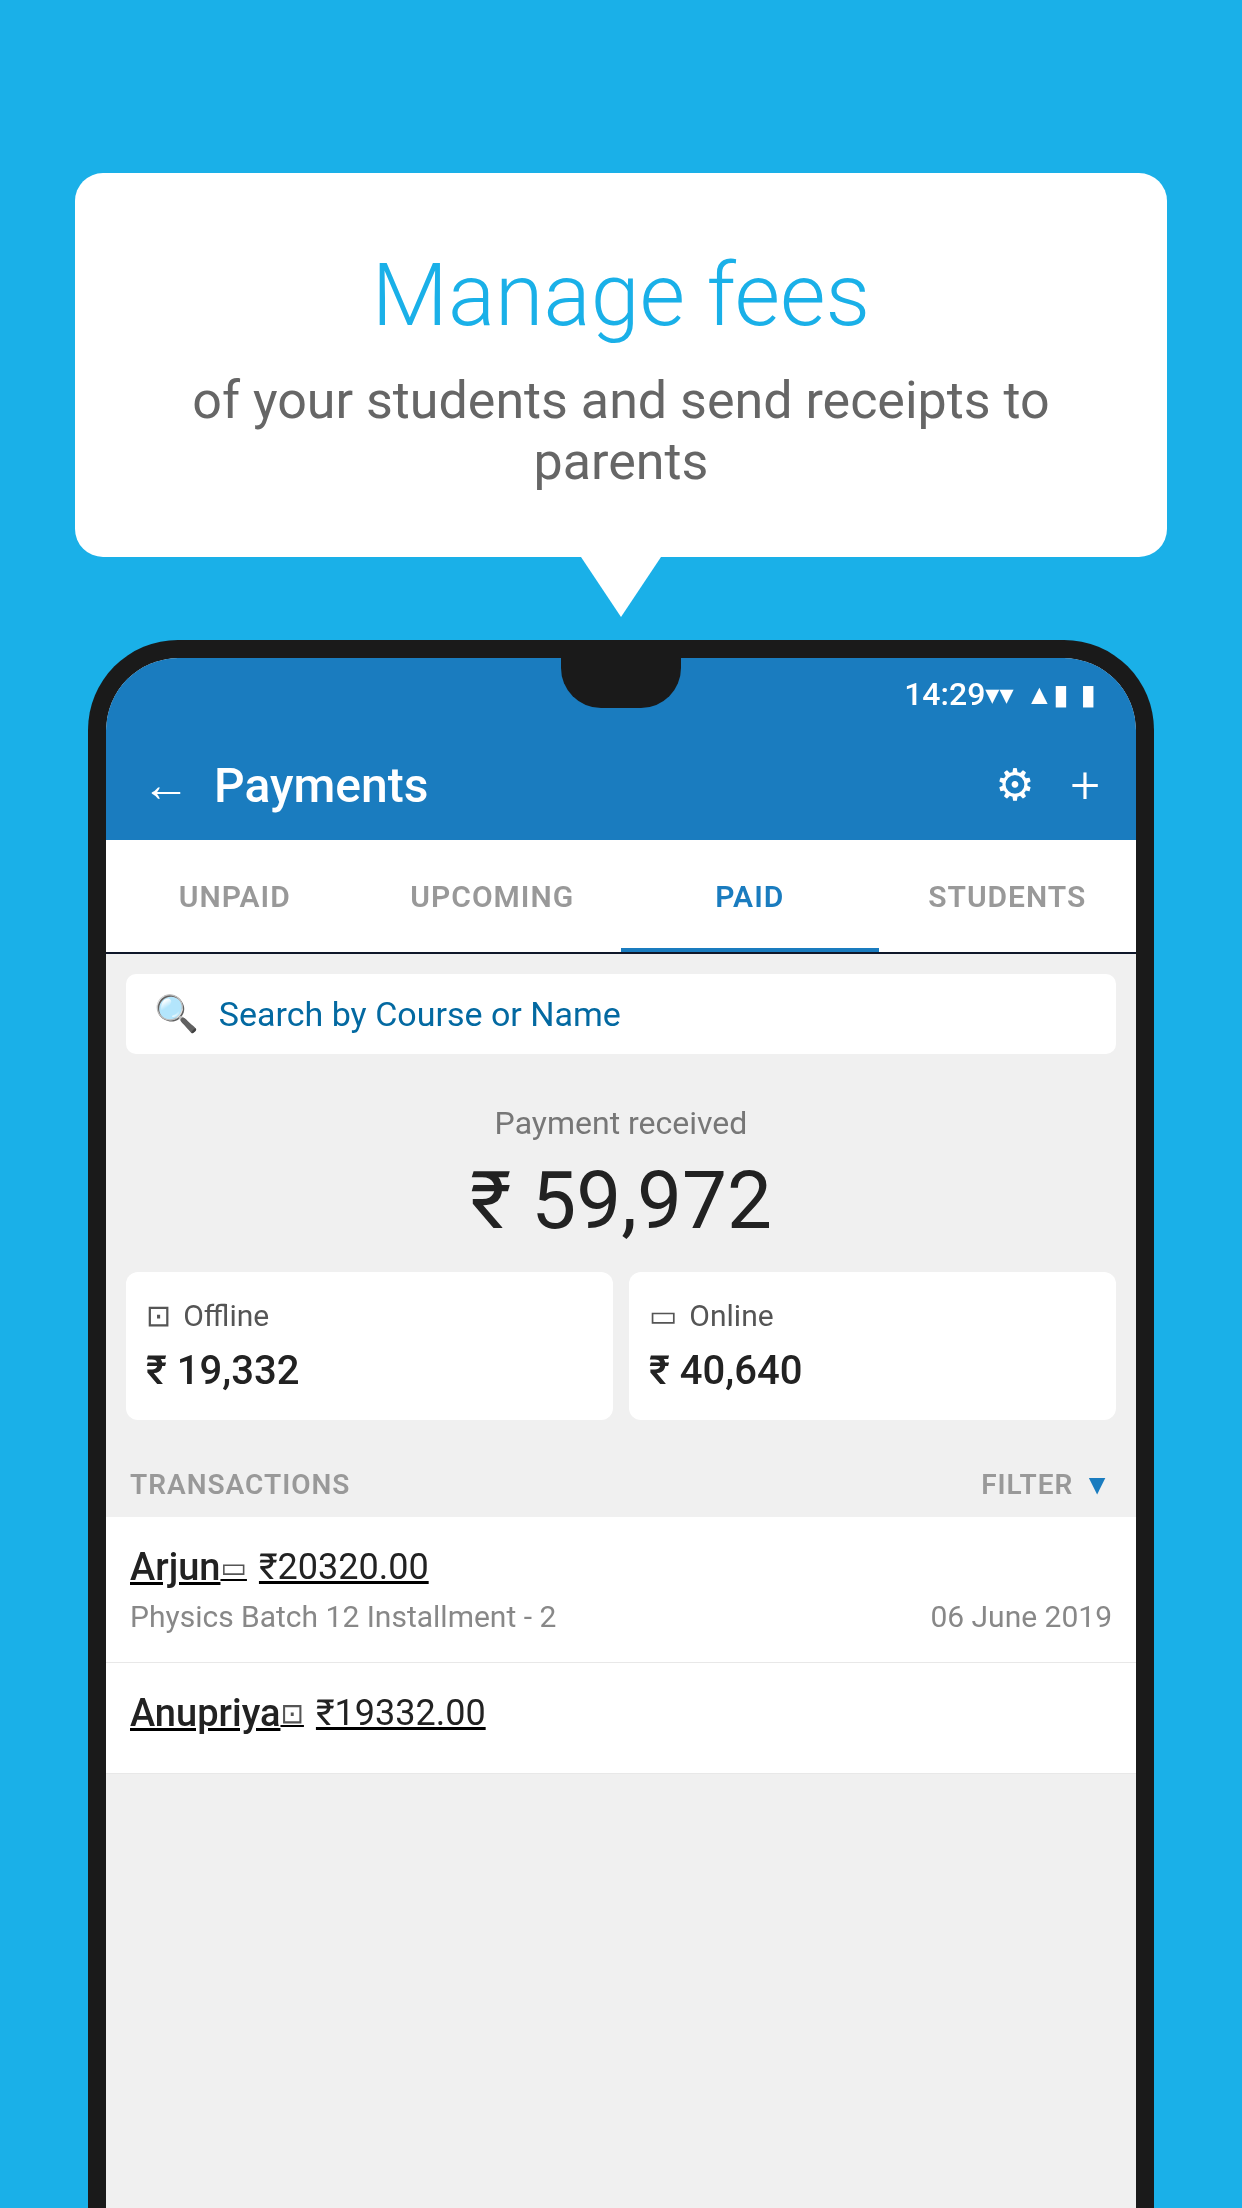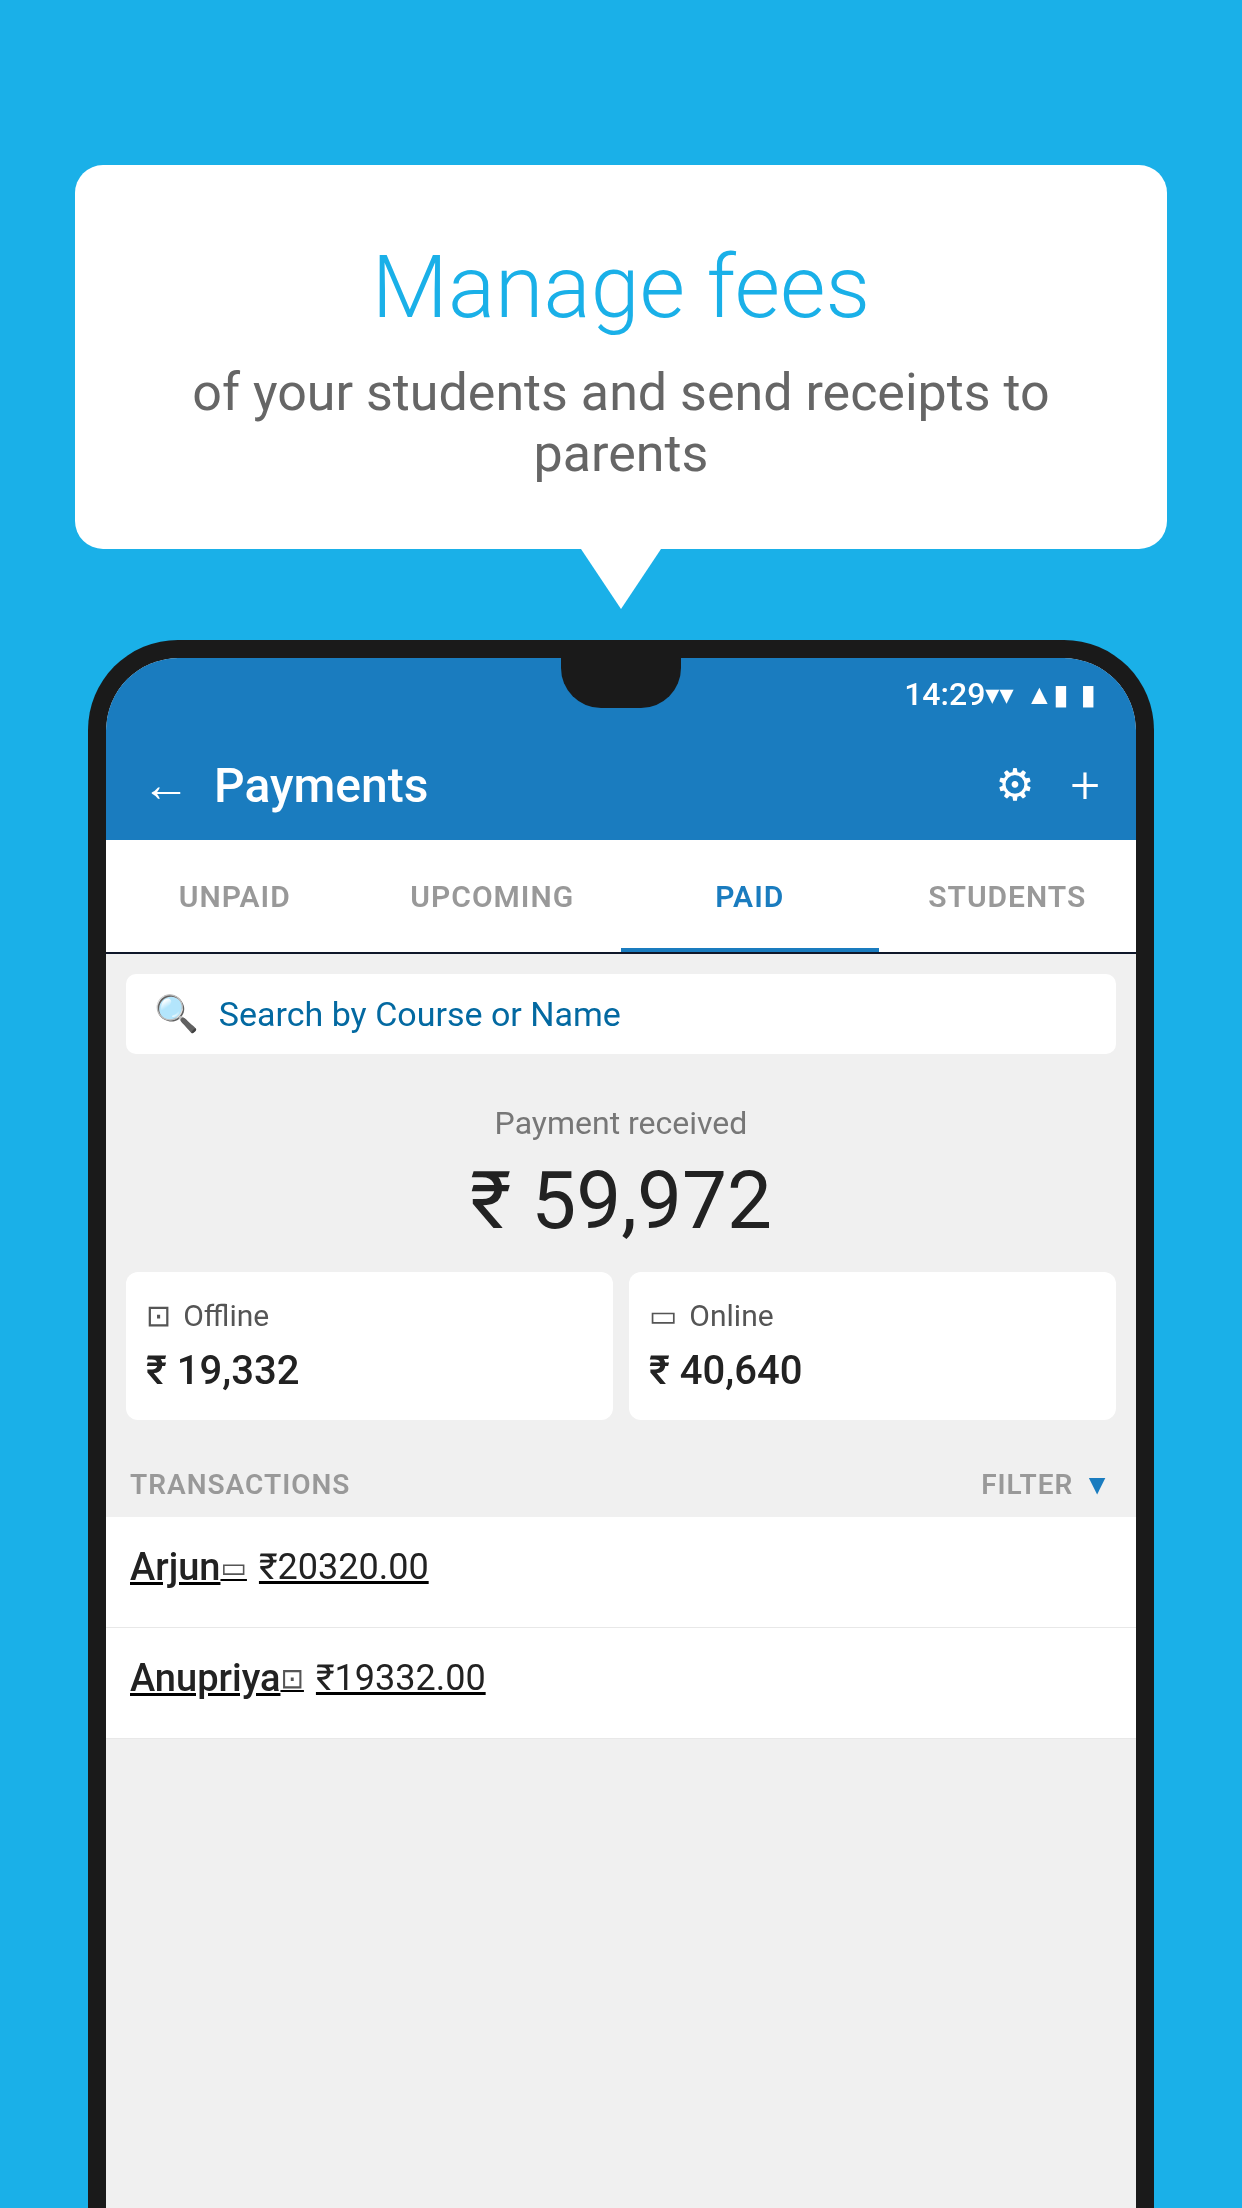--- a/index.html
+++ b/index.html
@@ -9,21 +9,21 @@
       height: 2208px;
       background-color: #1ab0e8;
       font-family: 'Roboto', Arial, sans-serif;
       overflow: hidden;
       position: relative;
     }
 
     
     .speech-bubble-container {
       position: absolute;
-      top: 165px;
+      top: 173px;
       left: 75px;
       right: 75px;
       display: flex;
       flex-direction: column;
       align-items: center;
     }
 
     .speech-bubble {
       background: white;
       border-radius: 28px;
@@ -462,20 +462,24 @@
         </div>
 
         <div class="transaction-row">
           <div class="transaction-top">
             <span class="transaction-name">Arjun</span>
             <div class="transaction-amount-row">
               <span class="transaction-pay-icon">▭</span>
               <span class="transaction-amount">₹20320.00</span>
             </div>
           </div>
+          <div class="transaction-bottom">
+            <span class="transaction-course">Physics Batch 12 Installment - 2</span>
+            <span class="transaction-date">06 June 2019</span>
+          </div>
         </div>
 
         <div class="transaction-row">
           <div class="transaction-top">
             <span class="transaction-name">Anupriya</span>
             <div class="transaction-amount-row">
               <span class="transaction-pay-icon">⊡</span>
               <span class="transaction-amount">₹19332.00</span>
             </div>
           </div>

